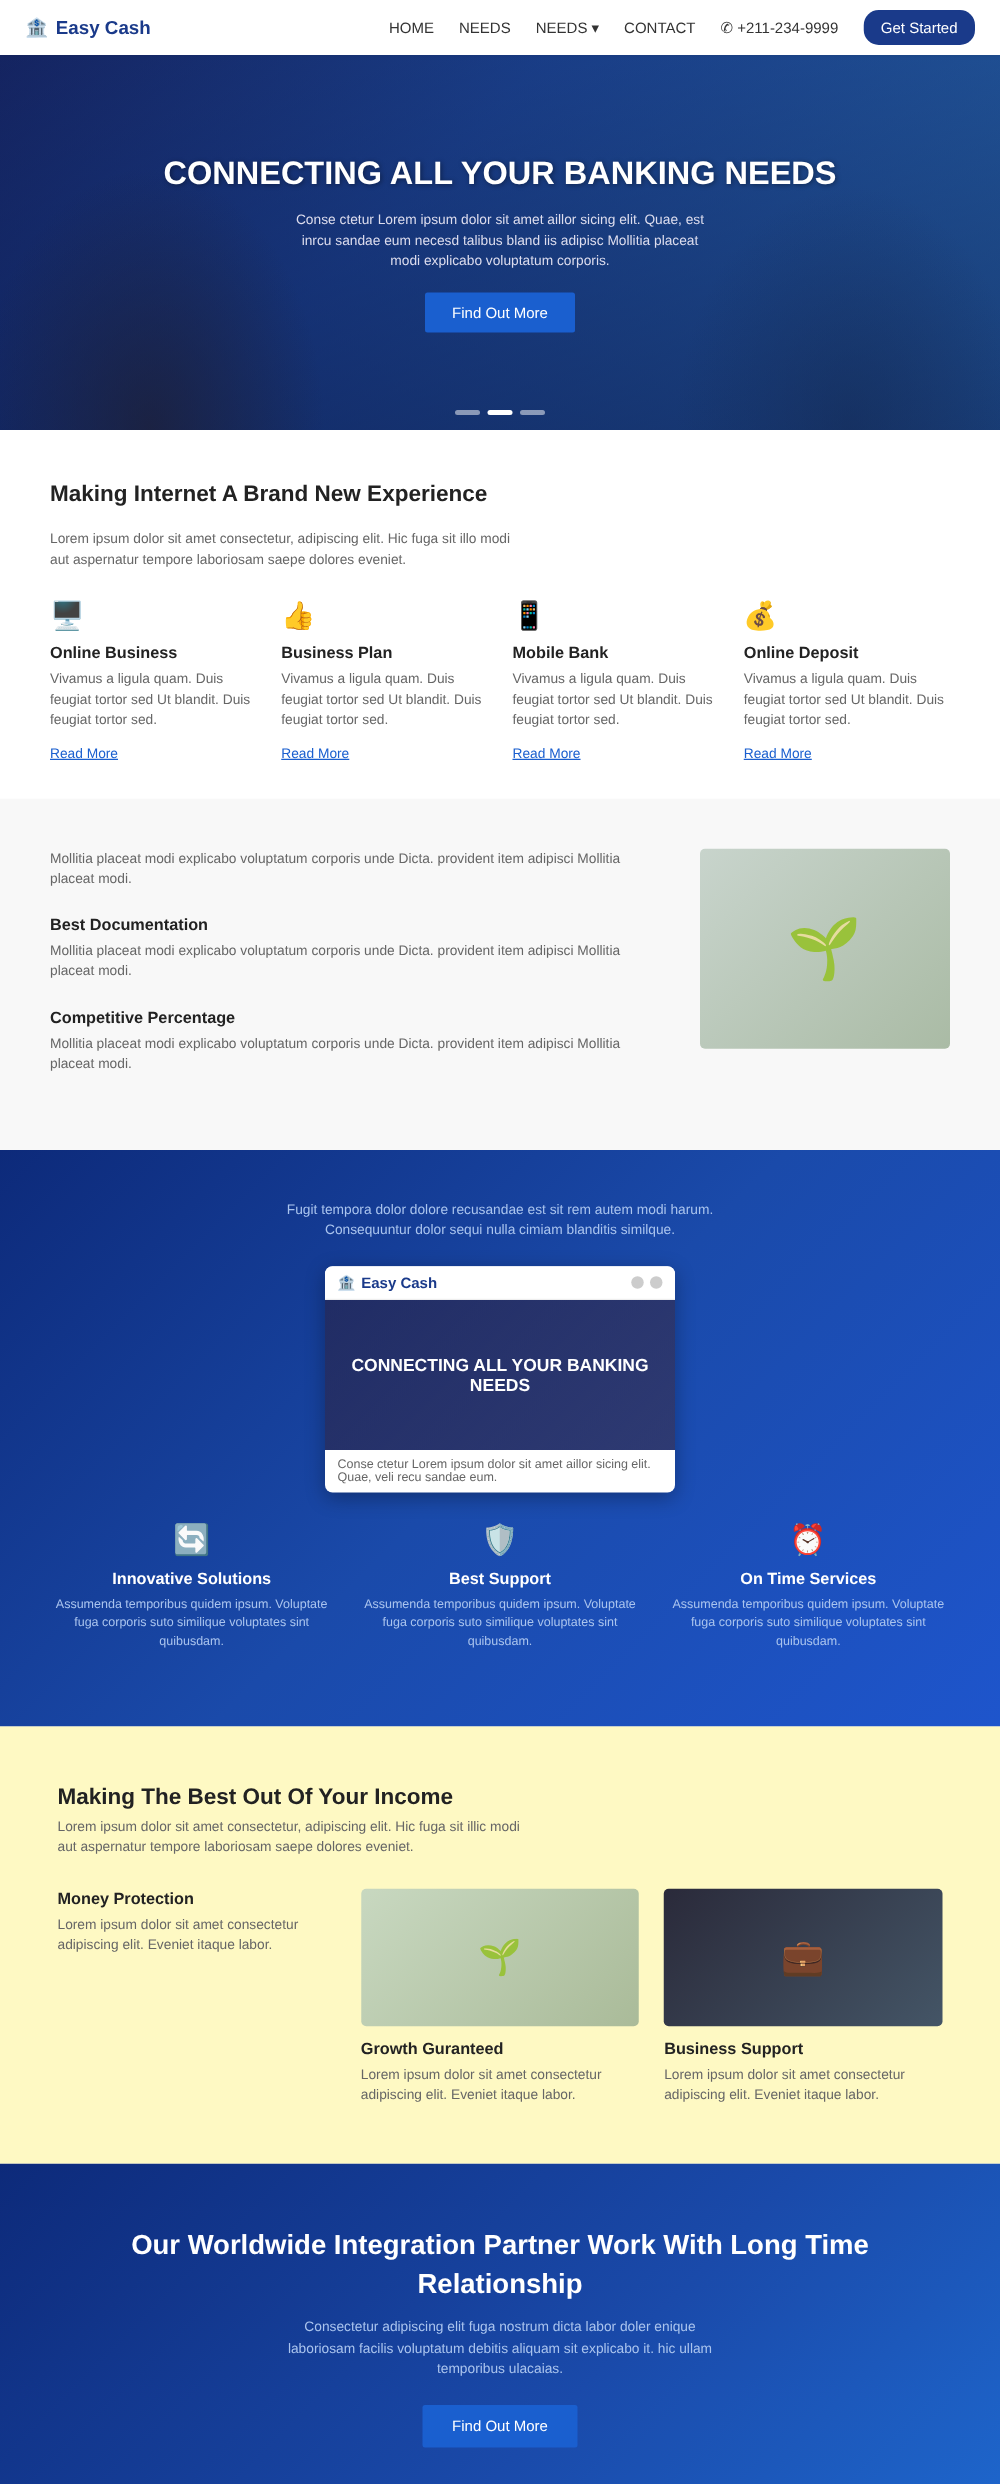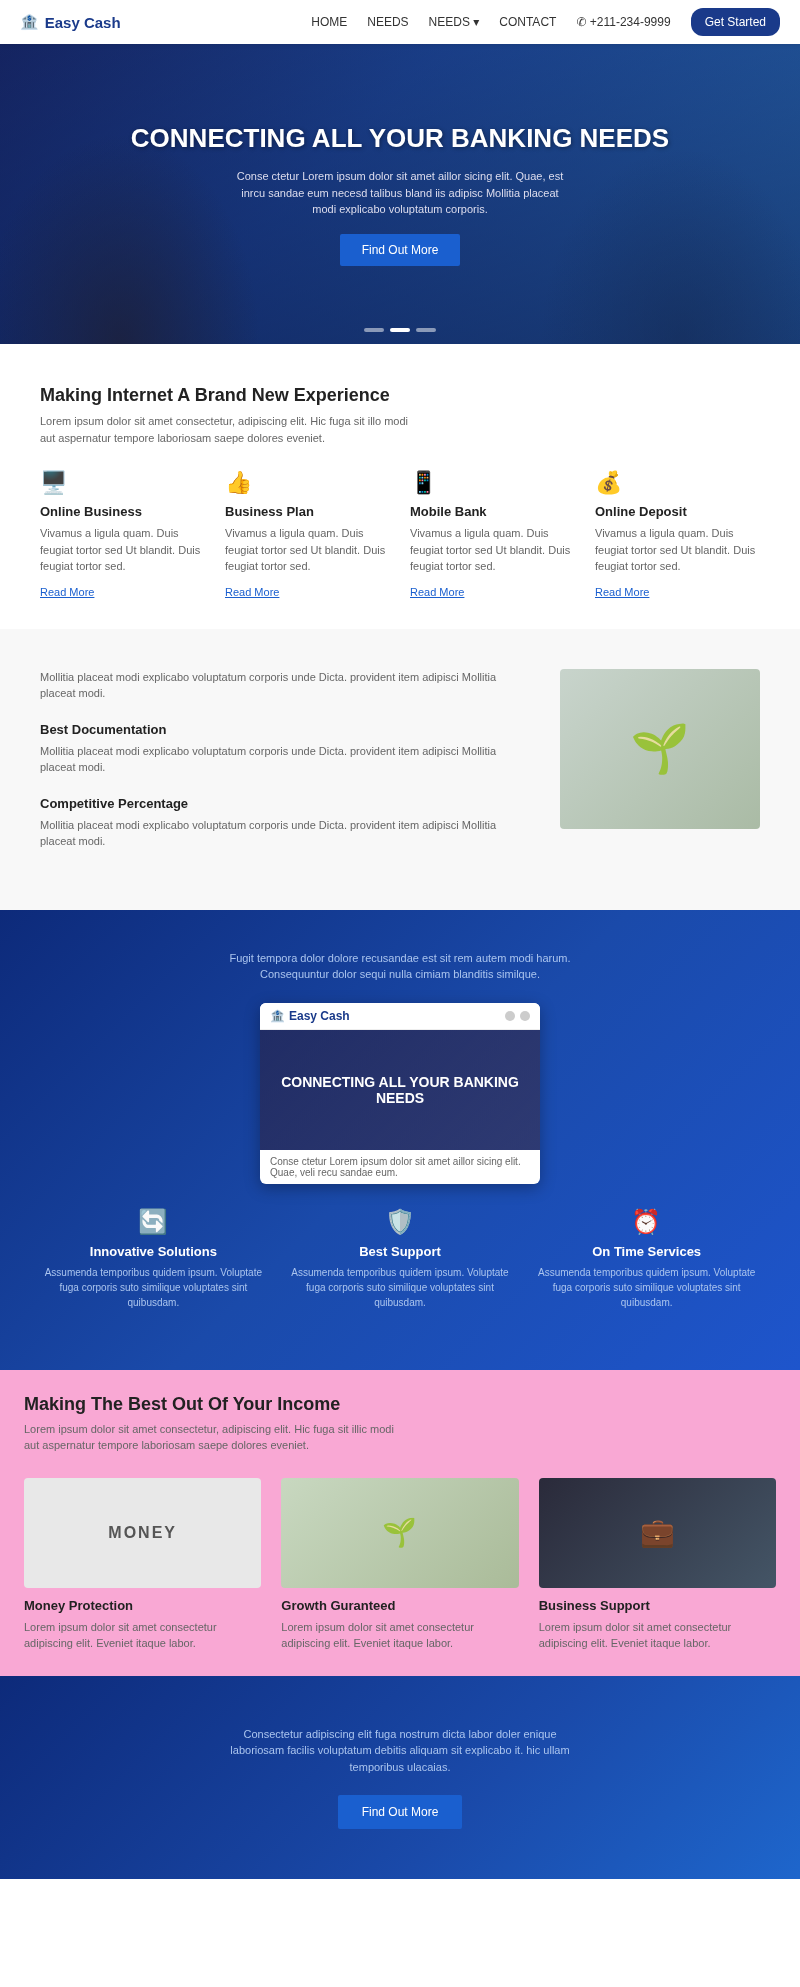--- a/index.html
+++ b/index.html
@@ -31,21 +31,21 @@
     .hero-content { position: relative; z-index: 2; text-align: center; color: #fff; padding: 20px; }
     .hero-content h1 { font-size: 26px; font-weight: bold; line-height: 1.3; margin-bottom: 12px; text-shadow: 1px 1px 4px rgba(0,0,0,0.4); }
     .hero-content p { font-size: 11px; color: #dde; max-width: 340px; margin: 0 auto 16px; line-height: 1.5; }
     .hero-btn { background: #1a5fcf; color: #fff; border: none; padding: 9px 22px; font-size: 12px; cursor: pointer; border-radius: 2px; }
     .hero-dots { position: absolute; bottom: 12px; left: 50%; transform: translateX(-50%); display: flex; gap: 6px; z-index: 3; }
     .hero-dot { width: 20px; height: 4px; background: rgba(255,255,255,0.5); border-radius: 2px; }
     .hero-dot.active { background: #fff; }
 
     
     .section-features { padding: 40px 40px 30px; background: #fff; }
-    .section-features h2 { font-size: 18px; font-weight: bold; color: #222; margin-bottom: 6px; line-height: 1.3; }
+    .section-features h2 { font-size: 18px; font-weight: bold; color: #222; margin-bottom: 16px; line-height: 1.3; }
     .section-features .sub { font-size: 11px; color: #666; margin-bottom: 24px; max-width: 380px; line-height: 1.5; }
     .features-grid { display: grid; grid-template-columns: repeat(4, 1fr); gap: 20px; }
     .feature-item { }
     .feature-icon { font-size: 22px; color: #1a5fcf; margin-bottom: 8px; }
     .feature-title { font-size: 13px; font-weight: bold; color: #222; margin-bottom: 6px; }
     .feature-desc { font-size: 11px; color: #666; line-height: 1.5; margin-bottom: 8px; }
     .read-more { font-size: 11px; color: #1a5fcf; cursor: pointer; text-decoration: underline; }
 
     
     .section-info { display: flex; gap: 40px; padding: 40px; background: #f8f8f8; align-items: flex-start; }
@@ -86,21 +86,21 @@
     }
     .video-thumb h3 { font-size: 14px; font-weight: bold; text-align: center; }
     .video-caption { font-size: 10px; color: #666; padding: 6px 10px; text-align: left; }
     .blue-features { display: grid; grid-template-columns: repeat(3,1fr); gap: 20px; margin-top: 10px; }
     .blue-feature { color: #fff; }
     .blue-feature-icon { font-size: 24px; margin-bottom: 8px; }
     .blue-feature h4 { font-size: 13px; font-weight: bold; margin-bottom: 6px; }
     .blue-feature p { font-size: 10px; color: #aac4ee; line-height: 1.5; }
 
     
-    .section-income { padding: 24px; background: #f9a8d4; }
+    .section-income { padding: 46px; background: #fef9c3; }
     .section-income h2 { font-size: 18px; font-weight: bold; color: #222; margin-bottom: 6px; }
     .section-income .sub { font-size: 11px; color: #666; max-width: 380px; margin-bottom: 24px; line-height: 1.5; }
     .income-grid { display: grid; grid-template-columns: repeat(3,1fr); gap: 20px; }
     .income-img {
       height: 110px; border-radius: 4px; margin-bottom: 10px;
       display: flex; align-items: center; justify-content: center;
       font-size: 12px; font-weight: bold; color: #555;
     }
     .income-img.money { background: #e8e8e8; font-size: 16px; letter-spacing: 2px; }
     .income-img.plant { background: linear-gradient(135deg, #c8d8c0 0%, #aabb99 100%); font-size: 28px; }
@@ -248,33 +248,33 @@
       <p>Assumenda temporibus quidem ipsum. Voluptate fuga corporis suto similique voluptates sint quibusdam.</p>
     </div>
   </div>
 </section>
 
 <section class="section-income">
   <h2>Making The Best Out Of Your Income</h2>
   <p class="sub">Lorem ipsum dolor sit amet consectetur, adipiscing elit. Hic fuga sit illic modi aut aspernatur tempore laboriosam saepe dolores eveniet.</p>
   <div class="income-grid">
     <div class="income-card">
-      <div class="income-img money">MONEY</div>
       <h4>Money Protection</h4>
       <p>Lorem ipsum dolor sit amet consectetur adipiscing elit. Eveniet itaque labor.</p>
     </div>
     <div class="income-card">
       <div class="income-img plant">🌱</div>
       <h4>Growth Guranteed</h4>
       <p>Lorem ipsum dolor sit amet consectetur adipiscing elit. Eveniet itaque labor.</p>
     </div>
     <div class="income-card">
       <div class="income-img business">💼</div>
       <h4>Business Support</h4>
       <p>Lorem ipsum dolor sit amet consectetur adipiscing elit. Eveniet itaque labor.</p>
     </div>
   </div>
 </section>
 
 <section class="section-cta">
+  <h2>Our Worldwide Integration Partner Work With Long Time Relationship</h2>
   <p>Consectetur adipiscing elit fuga nostrum dicta labor doler enique laboriosam facilis voluptatum debitis aliquam sit explicabo it. hic ullam temporibus ulacaias.</p>
   <button class="cta-btn">Find Out More</button>
 </section>
 
 </body></html>

